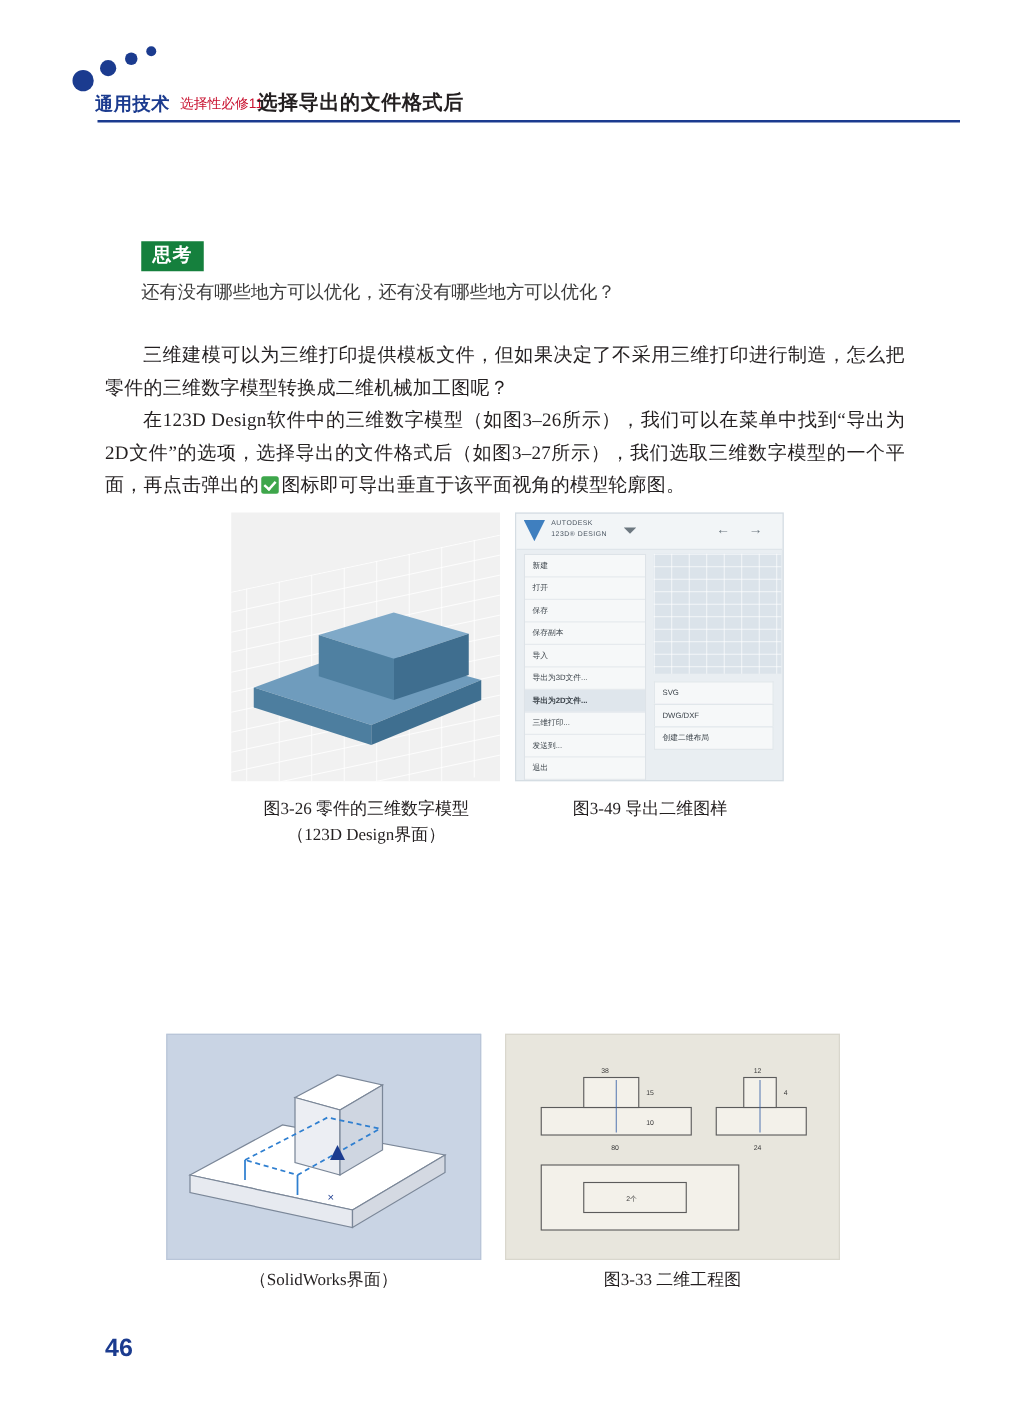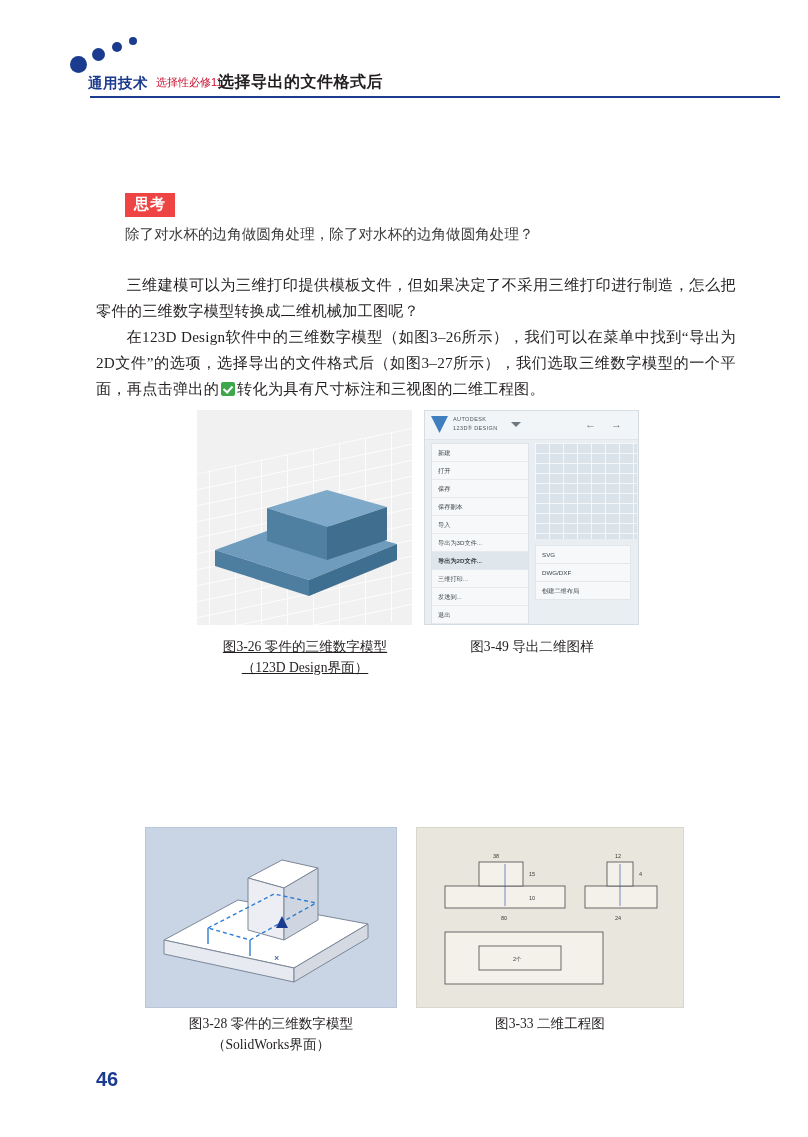--- a/index.html
+++ b/index.html
@@ -10,21 +10,21 @@
   body {
     width: 808px;
     height: 1137px;
     position: relative;
     font-family: "Liberation Serif", "DejaVu Serif", serif;
     color: #231f20;
     overflow: hidden;
   }
   .page {
     position: absolute;
-    left: 12px; top: 0;
+    left: 0; top: 0;
     width: 761px;
     height: 1137px;
     background: #ffffff;
   }
 
   
   .header {
     position: absolute;
     left: 58px;
     top: 30px;
@@ -96,21 +96,21 @@
     color: #231f20;
     letter-spacing: 0.2px;
   }
   .indent { text-indent: 2em; }
 
   
   .think-tag {
     position: absolute;
     left: 113px;
     top: 193px;
-    background: #ef4444;
+    background: #15803d;
     color: #ffffff;
     font-family: "Liberation Sans", "DejaVu Sans", sans-serif;
     font-weight: bold;
     font-size: 15px;
     padding: 2px 9px 3px 9px;
     letter-spacing: 1px;
   }
   .think-text {
     position: absolute;
     left: 113px;
@@ -307,42 +307,42 @@
       <span class="dot d4"></span>
     </div>
     <div class="header-cn">通用技术</div>
     <div class="header-sub">选择性必修11</div>
     <div class="header-title">选择导出的文件格式后</div>
     <div class="header-rule"></div>
   </div>
 
 
   <div class="think-tag">思考</div>
-  <div class="think-text">除了对水杯的边角做圆角处理，除了对水杯的边角做圆角处理？</div>
+  <div class="think-text">还有没有哪些地方可以优化，还有没有哪些地方可以优化？</div>
 
   <div class="para indent" style="left:84px; top:272px; width:640px;">三维建模可以为三维打印提供模板文件，但如果决定了不采用三维打印进行制造，怎么把零件的三维数字模型转换成二维机械加工图呢？</div>
 
   <div class="para indent" style="left:84px; top:324px; width:640px;">
-    <span>在123D Design软件中的三维数字模型（如图3–26所示），我们可以在菜单中找到“导出为2D文件”的选项，选择导出的文件格式后（如图3–27所示），我们选取三维数字模型的一个平面，再点击弹出的</span><span class="inline-icon"></span><span>转化为具有尺寸标注和三视图的二维工程图。</span>
+    <span>在123D Design软件中的三维数字模型（如图3–26所示），我们可以在菜单中找到“导出为2D文件”的选项，选择导出的文件格式后（如图3–27所示），我们选取三维数字模型的一个平面，再点击弹出的</span><span class="inline-icon"></span><span>图标即可导出垂直于该平面视角的模型轮廓图。</span>
   </div>
 
   <div class="fig" id="fig326">
     <div class="grid"></div>
     <svg class="model" width="215" height="215" viewBox="0 0 215 215">
 
       <polygon points="18,140 105,108 200,134 112,170" fill="#6f9cbd"></polygon>
       <polygon points="18,140 112,170 112,186 18,156" fill="#4d7e9f"></polygon>
       <polygon points="112,170 200,134 200,150 112,186" fill="#3f6f90"></polygon>
 
       <polygon points="70,98 130,80 190,97 130,117" fill="#7fa9c8"></polygon>
       <polygon points="70,98 130,117 130,150 70,131" fill="#4f80a1"></polygon>
       <polygon points="130,117 190,97 190,130 130,150" fill="#3f6e8f"></polygon>
     </svg>
   </div>
-  <div class="fig-caption" style="left:165px; top:636px; width:256px;text-decoration:underline;">
+  <div class="fig-caption" style="left:165px; top:636px; width:256px;">
     <div>图3-26  零件的三维数字模型</div>
     <div>（123D Design界面）</div>
   </div>
 
   <div class="fig" id="fig327">
     <div class="ui-canvasgrid"></div>
     <div class="ui-top">
       <div class="ui-logo"></div>
       <div class="ui-brand">
         <div>AUTODESK</div>
@@ -386,21 +386,20 @@
       <polygon points="138,60 172,40 172,92 138,112" fill="#cfd6e1" stroke="#7b8798" stroke-width="1"></polygon>
 
       <polygon points="62,100 128,66 170,75 104,112" fill="none" stroke="#2f7fd0" stroke-width="1.4" stroke-dasharray="4 3"></polygon>
       <line x1="104" y1="112" x2="104" y2="128" stroke="#2f7fd0" stroke-width="1.4"></line>
       <line x1="62" y1="100" x2="62" y2="116" stroke="#2f7fd0" stroke-width="1.4"></line>
       <polygon points="136,88 142,100 130,100" fill="#1b3b8f"></polygon>
       <text x="128" y="133" font-size="9" fill="#1b3b8f" font-family="Liberation Sans, sans-serif">×</text>
     </svg>
   </div>
   <div class="fig-caption" style="left:133px; top:1013px; width:252px;">
-    <div>图3-28   零件的三维数字模型</div>
     <div>（SolidWorks界面）</div>
   </div>
 
   <div class="fig" id="fig329">
     <svg width="268" height="181" viewBox="0 0 268 181">
       <g stroke="#5b5b5b" stroke-width="0.9" fill="#f3f1ea">
 
         <rect x="28" y="58" width="120" height="22"></rect>
         <rect x="62" y="34" width="44" height="24"></rect>
 

